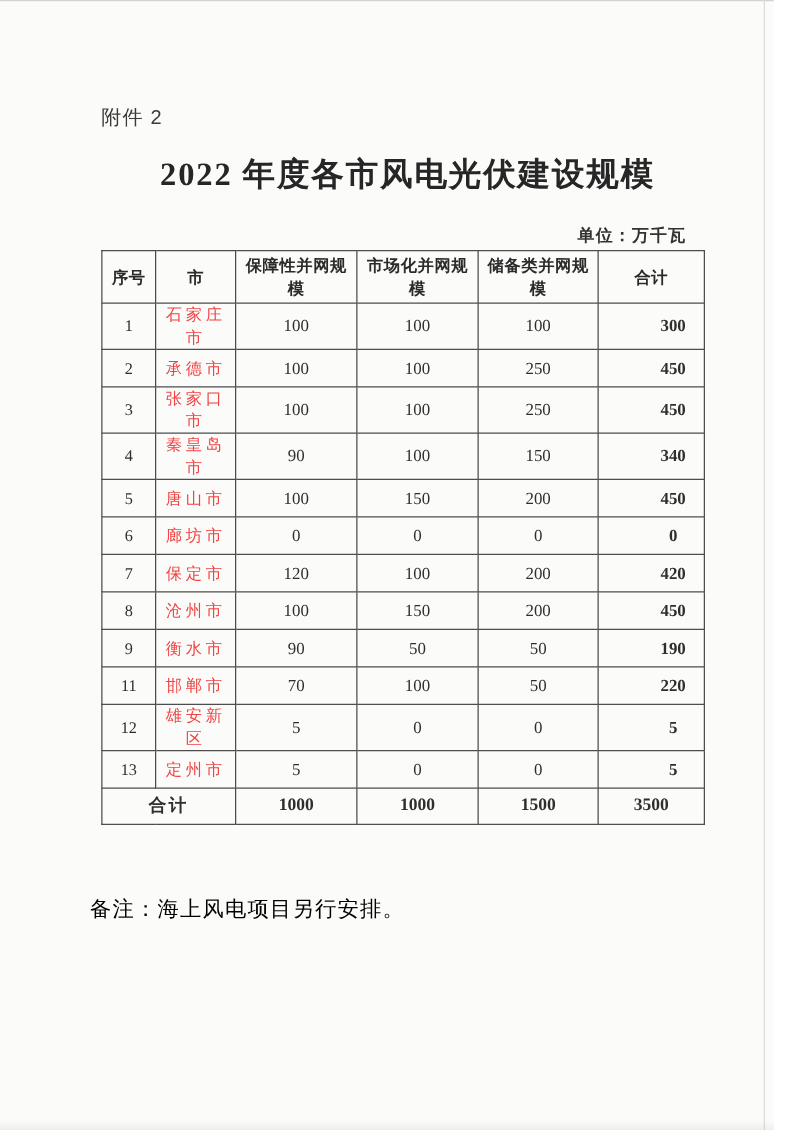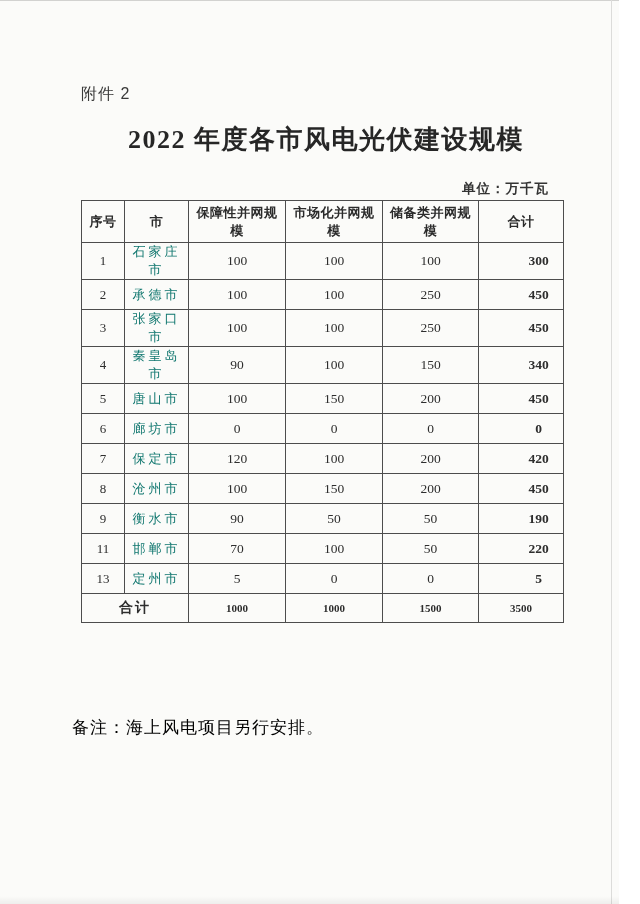--- a/index.html
+++ b/index.html
@@ -90,27 +90,27 @@
   }
   .data-table tbody td {
     height: 29px;
     font-size: 13.5px;
     font-family: "Liberation Serif", serif;
   }
   .data-table td.col-no { font-size: 13px; }
   .data-table td.col-city {
     font-size: 13px;
     letter-spacing: 3px;
-    color: #0f766e;
+    color: #ef4444;
   }
   .data-table td.col-total { font-weight: 700; padding-left: 37px; }
   .data-table tfoot td {
     height: 28px;
     font-weight: 700;
-    font-size: 11px;
+    font-size: 14px;
   }
   .data-table tfoot td.total-label {
     font-size: 14px;
     letter-spacing: 2px;
     font-family: "Liberation Sans", sans-serif;
   }
   .note-text {
     position: absolute;
     left: 72px; top: 716px;
     font-size: 17px;
@@ -229,20 +229,28 @@
         </tr>
         <tr>
           <td class="col-no">11</td>
           <td class="col-city">邯郸市</td>
           <td class="col-num">70</td>
           <td class="col-num">100</td>
           <td class="col-num">50</td>
           <td class="col-total">220</td>
         </tr>
         <tr>
+          <td class="col-no">12</td>
+          <td class="col-city">雄安新区</td>
+          <td class="col-num">5</td>
+          <td class="col-num">0</td>
+          <td class="col-num">0</td>
+          <td class="col-total">5</td>
+        </tr>
+        <tr>
           <td class="col-no">13</td>
           <td class="col-city">定州市</td>
           <td class="col-num">5</td>
           <td class="col-num">0</td>
           <td class="col-num">0</td>
           <td class="col-total">5</td>
         </tr>
       </tbody>
     <tfoot>
       <tr>

